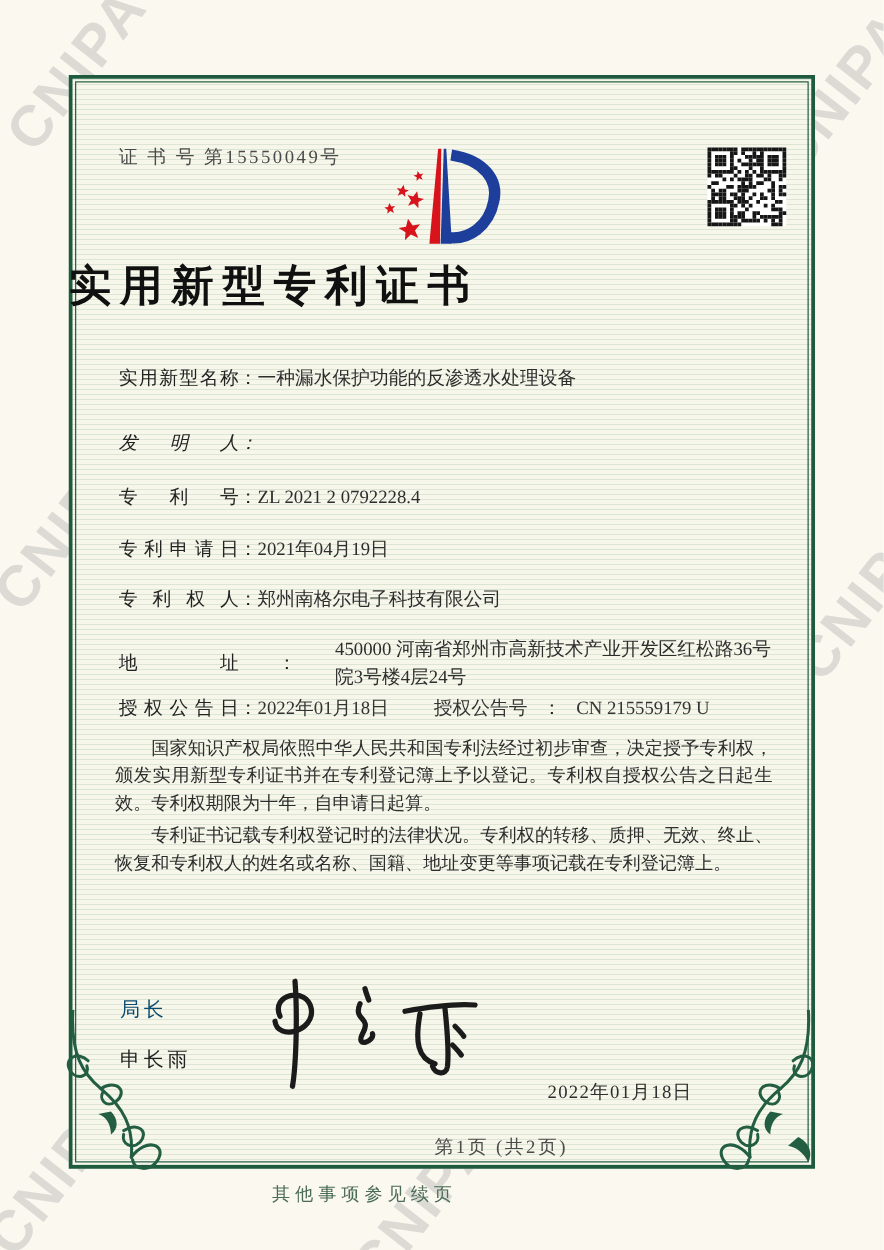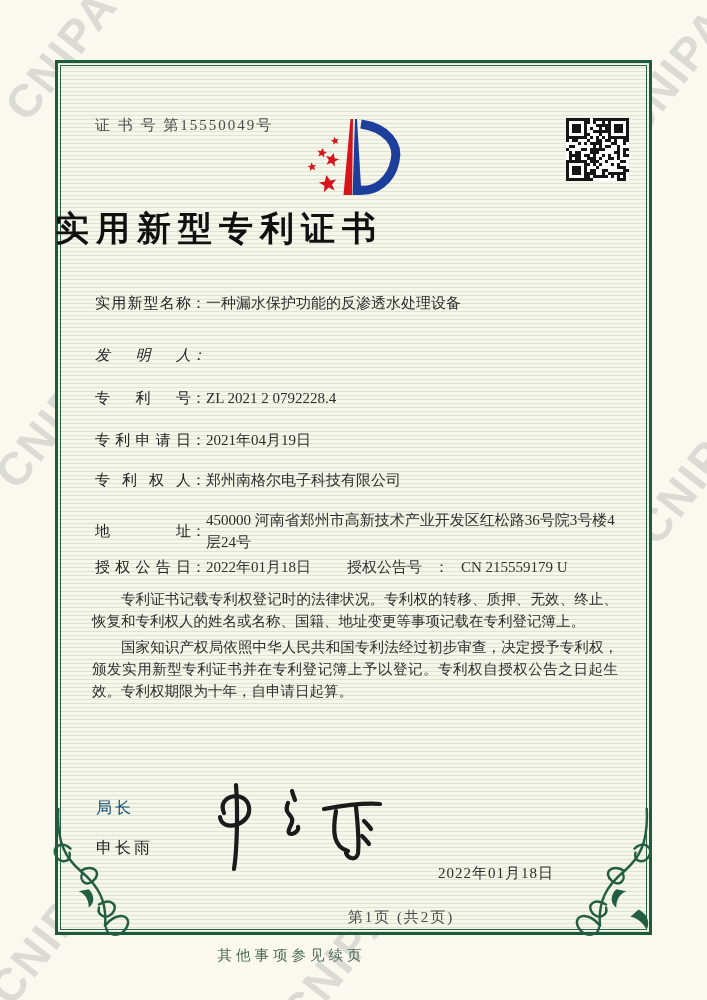--- a/index.html
+++ b/index.html
@@ -43,21 +43,21 @@
   .title{
     position:absolute;left:55px;top:206px;width:686px;text-align:left;
     font-size:34px;font-weight:bold;letter-spacing:7px;color:#101010;
   }
   .fields{position:absolute;left:95px;top:292px;width:522px;font-size:15px;}
   .frow{position:absolute;left:0;display:flex;align-items:center;width:522px;line-height:22px;}
   .flabel{display:inline-block;width:96px;text-align:justify;text-align-last:justify;color:#222;flex:none;}
   .fcolon{flex:none;color:#222;}
   .fvalue{flex:1;color:#2d2d2d;}
   .r0{top:0;}   .r1{top:52px;font-style:italic;} .r2{top:95px;} .r3{top:137px;}
-  .r4{top:177px;} .r5{top:217px;} .r6{top:264px;}
+  .r4{top:177px;} .r5{top:217px;gap:31px;} .r6{top:264px;}
   .grant-right{display:flex;margin-left:36px;gap:12px;}
   .paras{
     position:absolute;left:92px;top:588px;width:526px;
     font-size:14.5px;line-height:22px;text-align:justify;color:#2d2d2d;
   }
   .paras p{margin:0 0 4px 0;text-indent:2em;}
   .sig-title{position:absolute;left:96px;top:798px;font-size:16px;letter-spacing:3px;color:#0c4a6e;}
   .sig-name{position:absolute;left:96px;top:838px;font-size:16px;letter-spacing:3px;color:#222;}
   .sig-hand{position:absolute;left:196px;top:780px;width:190px;height:92px;}
   .issue-date{position:absolute;left:438px;top:864px;font-size:15px;letter-spacing:1px;color:#2d2d2d;}
@@ -600,22 +600,22 @@
           <span>2022年01月18日</span>
         <span class="grant-right">
           <span>授权公告号</span>
             <span class="fcolon">：</span>
             <span>CN 215559179 U</span>
         </span>
       </div>
     </div>
 
     <div class="paras">
+      <p>国家知识产权局依照中华人民共和国专利法经过初步审查，决定授予专利权，颁发实用新型专利证书并在专利登记簿上予以登记。专利权自授权公告之日起生效。专利权期限为十年，自申请日起算。</p>
       <p>专利证书记载专利权登记时的法律状况。专利权的转移、质押、无效、终止、恢复和专利权人的姓名或名称、国籍、地址变更等事项记载在专利登记簿上。</p>
-      <p>国家知识产权局依照中华人民共和国专利法经过初步审查，决定授予专利权，颁发实用新型专利证书并在专利登记簿上予以登记。专利权自授权公告之日起生效。专利权期限为十年，自申请日起算。</p>
     </div>
 
     <div class="sig-title">局长</div>
     <div class="sig-name">申长雨</div>
     <svg class="sig-hand" viewBox="0 0 190 90" fill="none" stroke="#1b1b1b" stroke-width="4.2" stroke-linecap="round">
       <path d="M28,32 C20,14 50,8 53,26 C56,44 26,52 24,36"></path>
       <path d="M40,4 C42,30 41,70 38,88"></path>
       <path d="M96,10 C97,14 98,16 99,19"></path>
       <path d="M92,22 C86,36 102,32 94,46 C88,58 104,52 102,46"></path>
       <path d="M128,28 C150,24 172,22 184,23"></path>

